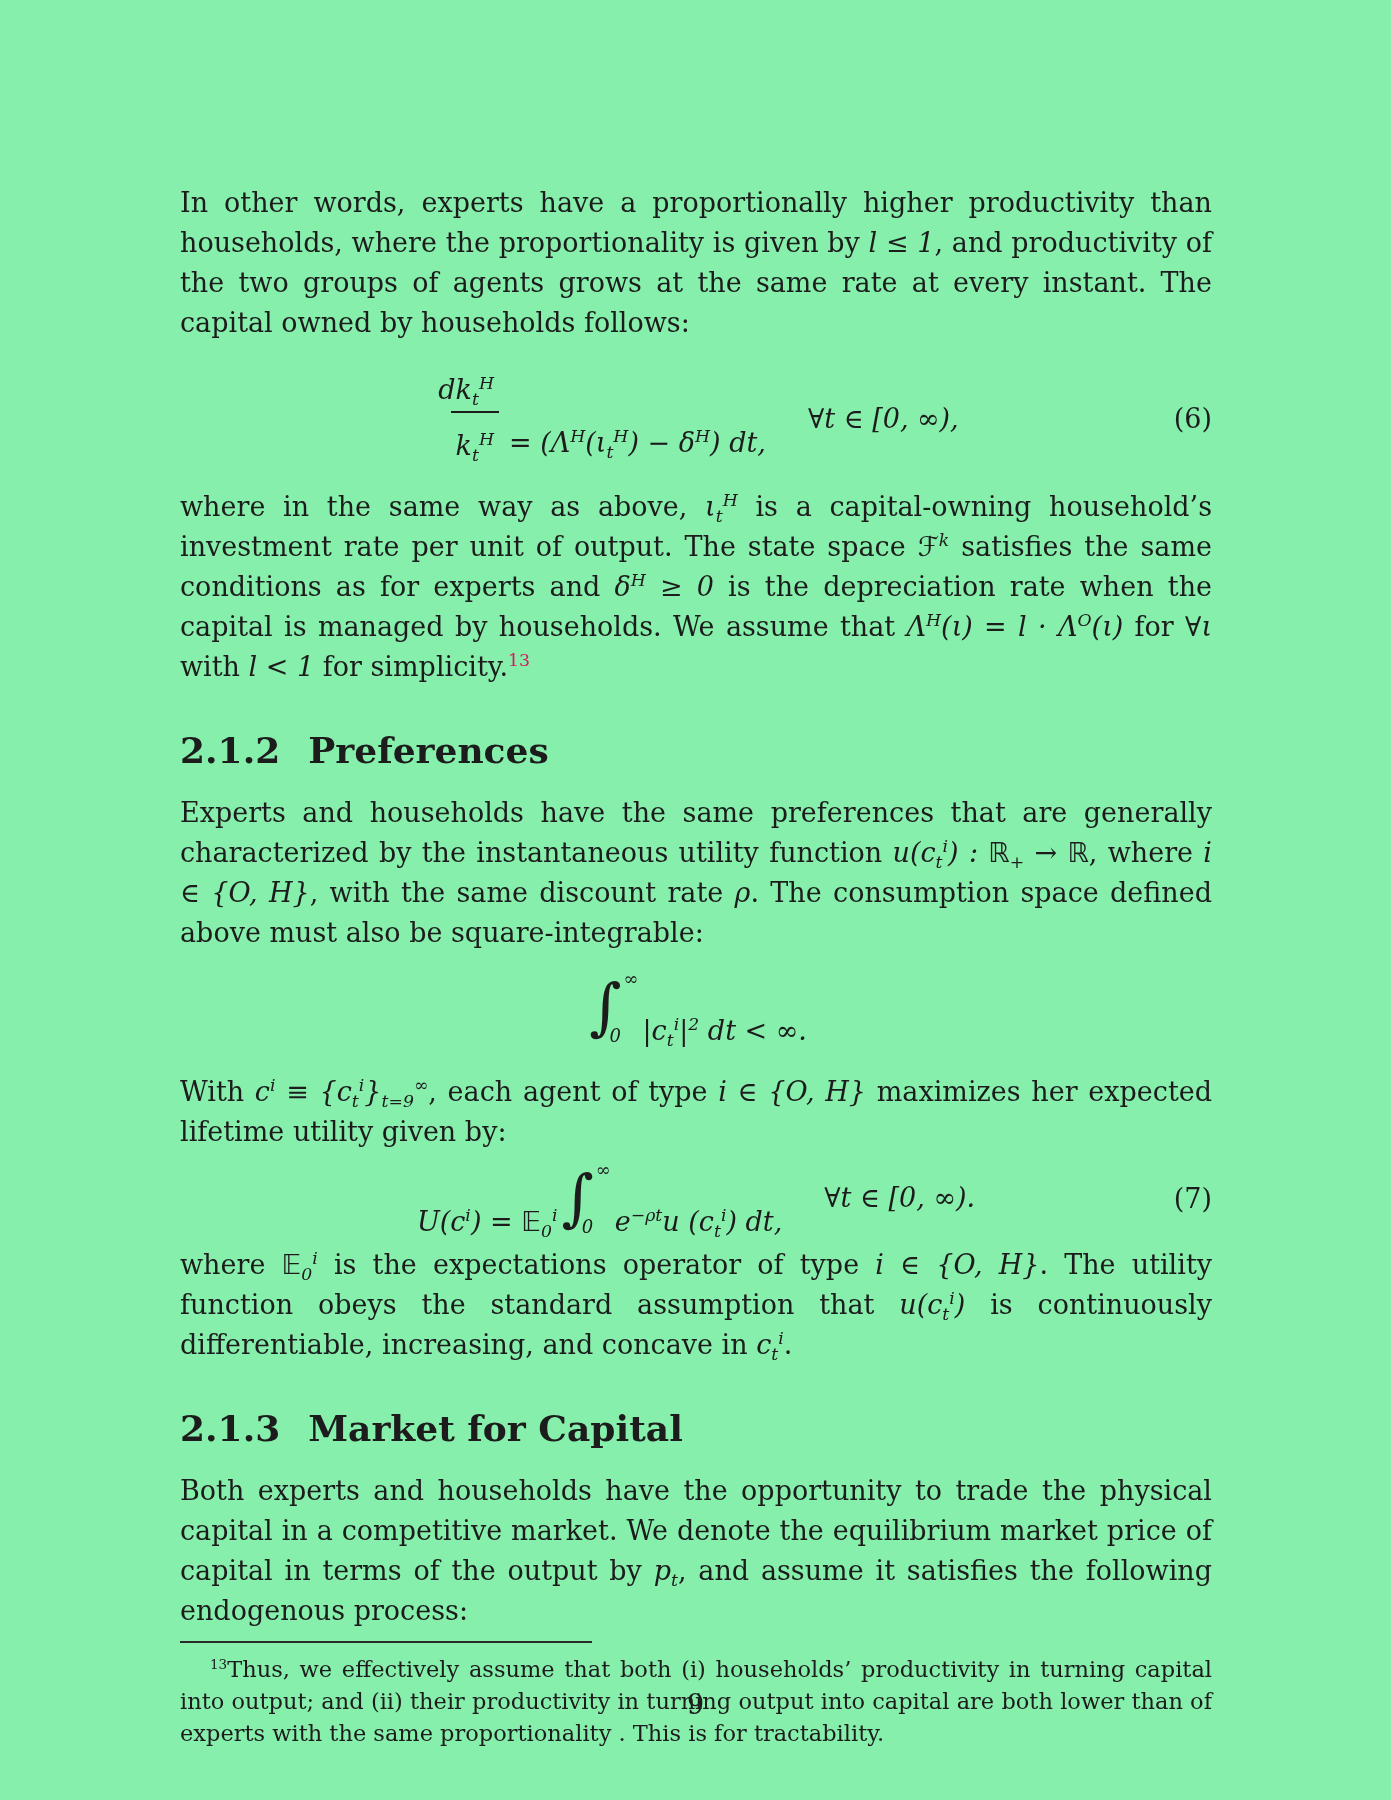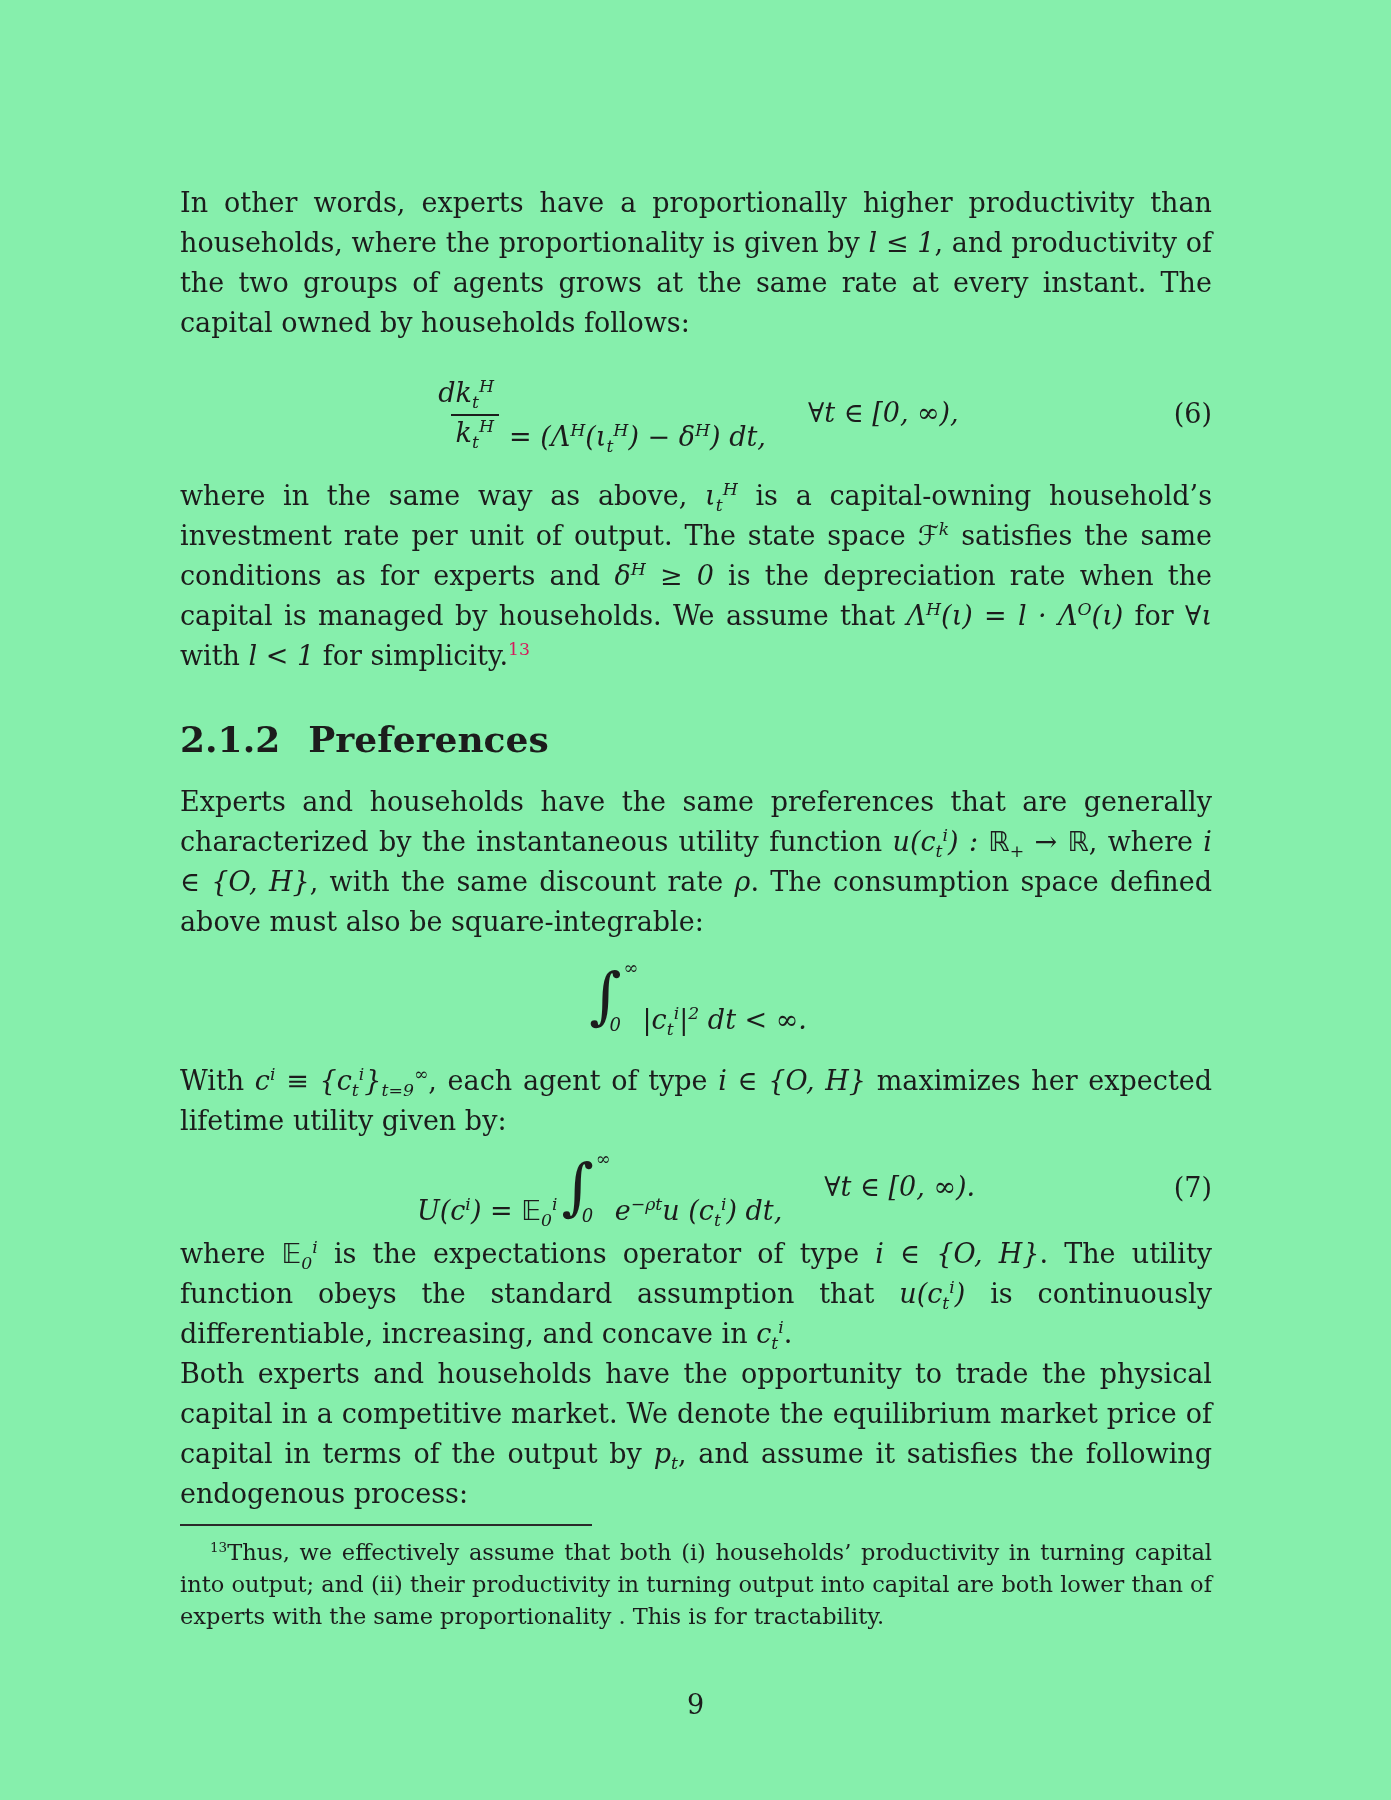--- a/index.html
+++ b/index.html
@@ -46,21 +46,21 @@
   .eq7-row { margin:6px 0 8px 0; }
   .eq8-row { margin:16px 0 4px 0; }
   .frac {
     display:inline-flex;
     flex-direction:column;
     align-items:flex-end;
     vertical-align:middle;
     margin-right:10px;
   }
   .frac .num { display:block; padding:0 5px 4px 5px; line-height:34px; }
-  .frac .den { display:block; border-top:2px solid #1c1c1c; padding:0 5px 0 5px; line-height:34px; }
+  .frac .den { display:block; border-top:2px solid #1c1c1c; padding:16px 5px 0 5px; line-height:34px; }
   .eqbody { white-space:nowrap;margin-top:48px; }
   .eqcond { white-space:nowrap; margin-left:42px; }
   .eqtag {
     position:absolute;
     right:0; top:50%;
     transform:translateY(-50%);
     font-style:normal;
   }
   .intwrap { display:inline-flex; align-items:center; margin:0 4px; }
   .bigint {
@@ -147,20 +147,23 @@
           <span class="lim-bot">0</span>
         </span>
       </span>
       <span class="eqbody"><span class="m">e<sup>−ρt</sup>u (c<sub>t</sub><sup>i</sup>) dt,</span></span>
       <span class="eqcond"><span class="m">∀t ∈ [0, ∞).</span></span>
       <span class="eqtag">(7)</span>
     </div>
 
     <p class="para">where <span class="m">𝔼<sub>0</sub><sup>i</sup></span> is the expectations operator of type <span class="m">i ∈ {O, H}</span>. The utility function obeys the standard assumption that <span class="m">u(c<sub>t</sub><sup>i</sup>)</span> is continuously differentiable, increasing, and concave in <span class="m">c<sub>t</sub><sup>i</sup></span>.</p>
 
+    <div class="section-heading">
+      <span class="sec-num">2.1.3</span><span>Market for Capital</span>
+    </div>
 
     <p class="para">Both experts and households have the opportunity to trade the physical capital in a competitive market. We denote the equilibrium market price of capital in terms of the output by <span class="m">p<sub>t</sub></span>, and assume it satisfies the following endogenous process:</p>
 
 
     <div class="footnote-area">
       <div class="footnote-rule"></div>
       <div class="footnote-text"><sup>13</sup><span>Thus, we effectively assume that both (i) households’ productivity in turning capital into output; and (ii) their productivity in turning output into capital are both lower than of experts with the same proportionality . This is for tractability.</span></div>
     </div>
 
   </div>

